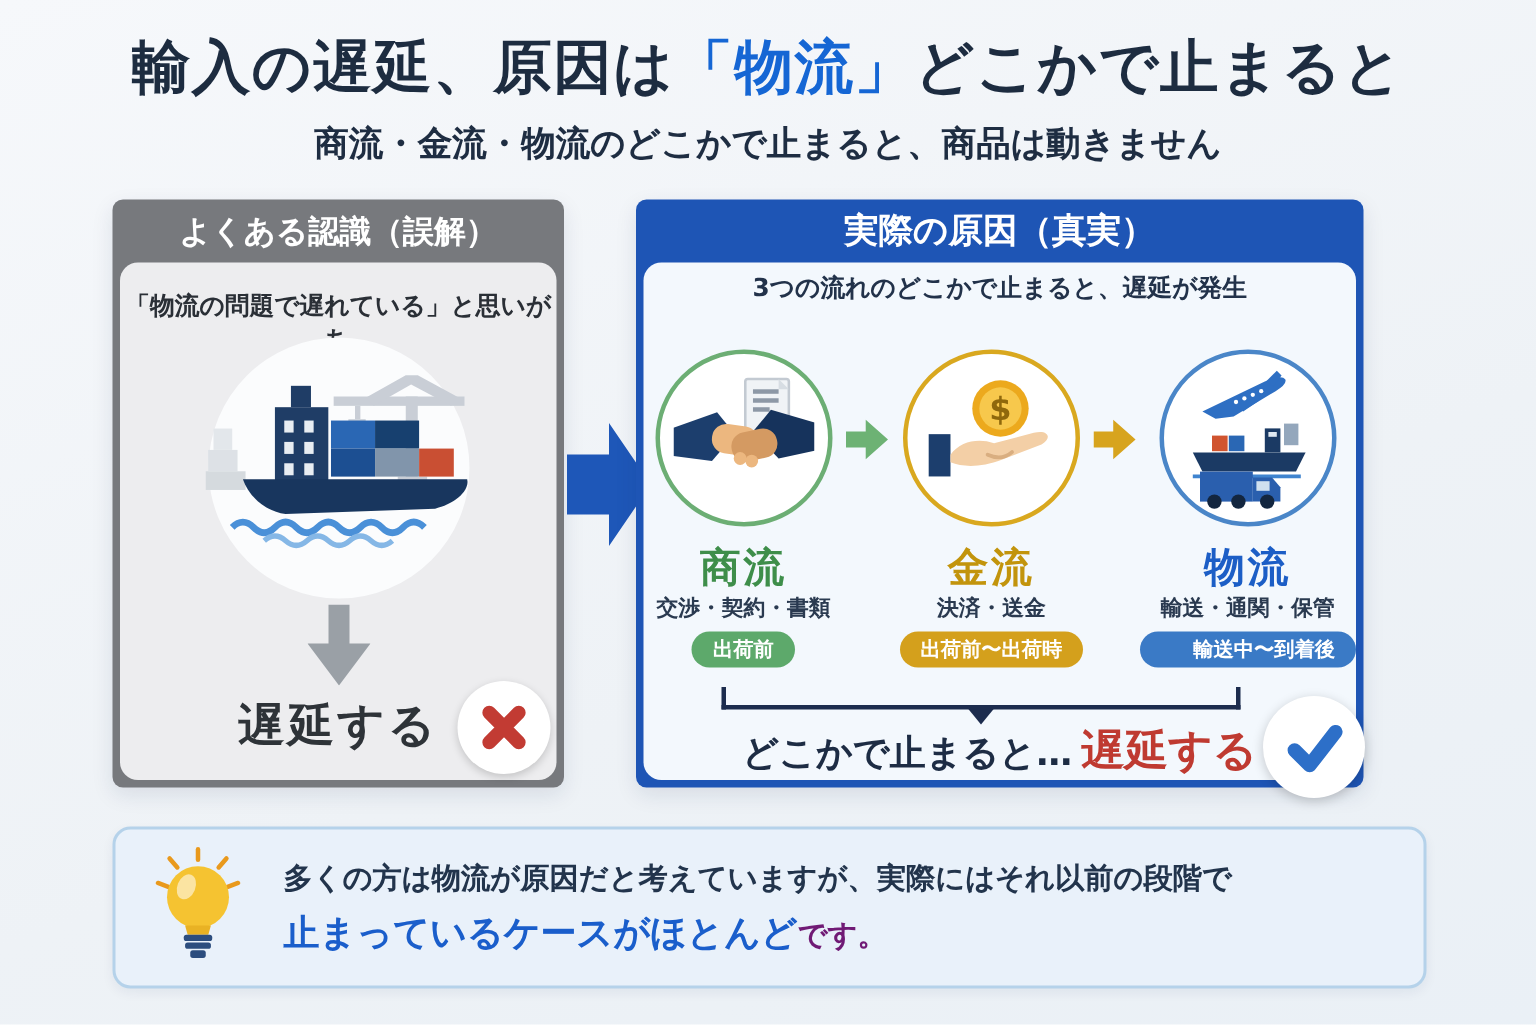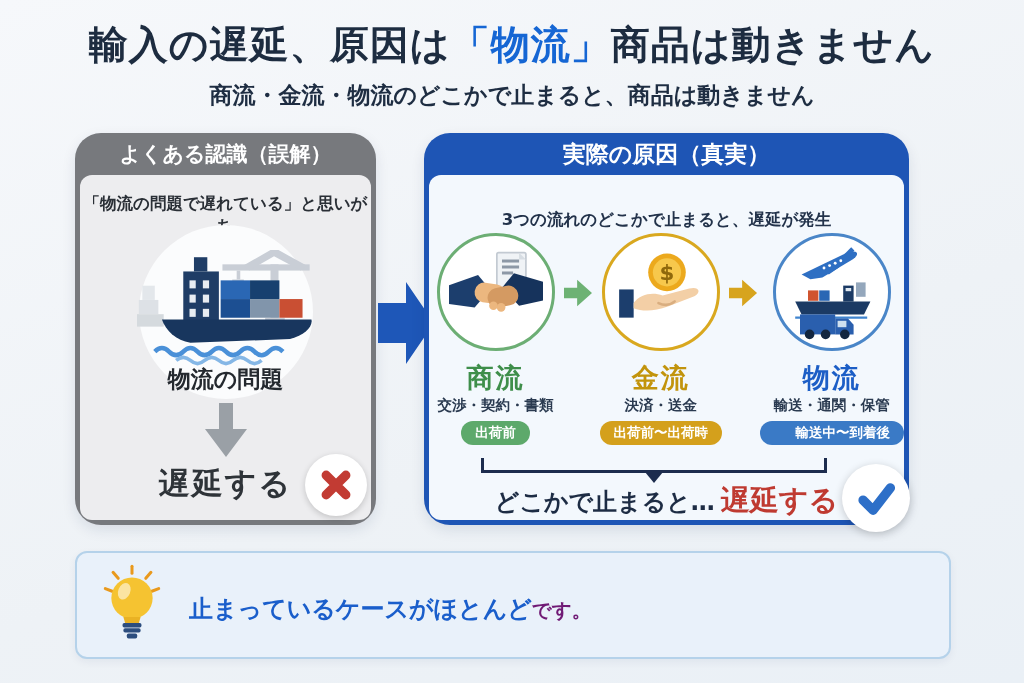--- a/index.html
+++ b/index.html
@@ -9,21 +9,21 @@
            background:linear-gradient(160deg,#f6f8fb 0%,#eef2f6 60%,#eaf0f6 100%); }
 
   
   .title { position:absolute; top:18px; left:0; width:100%; text-align:center;
            font-size:39px; font-weight:800; color:#1d2c40; letter-spacing:1px; }
   .title .hl { color:#1566d4; }
   .subtitle { position:absolute; top:80px; left:0; width:100%; text-align:center;
               font-size:23px; font-weight:700; color:#1e2d42; }
 
   
-  .panel { position:absolute; border-radius:26px; padding:0 5px 5px 5px;
+  .panel { position:absolute; border-radius:7px; padding:0 5px 5px 5px;
            box-shadow:0 5px 14px rgba(20,40,80,.10); }
   .panel-header { height:42px; line-height:42px; text-align:center; color:#ffffff;
                   font-weight:800; }
   .panel-body { position:relative; border-radius:12px; height:345px; }
 
   
   .panel-misconception { left:75px; top:133px; width:301px; height:392px; background:#77797d; }
   .panel-misconception .panel-header { font-size:21px; }
   .panel-misconception .panel-body { background:#ededef; }
   .belief { padding-top:18px; text-align:center; font-size:16.5px; font-weight:700; color:#2a2f36; }
@@ -39,21 +39,21 @@
                  background:#ffffff; border-radius:50%; box-shadow:0 2px 6px rgba(0,0,0,.18);
                  display:flex; align-items:center; justify-content:center; }
 
   
   .mid-arrow { position:absolute; left:378px; top:282px; }
 
   
   .panel-reality { left:424px; top:133px; width:485px; height:392px; background:#1e55b5; }
   .panel-reality .panel-header { font-size:23px; }
   .panel-reality .panel-body { background:#f3f8fd; }
-  .intro { padding-top:34px; text-align:center; font-size:16.5px; font-weight:700; color:#22324a; }
+  .intro { padding-top:6px; text-align:center; font-size:16.5px; font-weight:700; color:#22324a; }
   .flows { position:absolute; top:58px; left:0; right:0; display:flex;
            justify-content:center; align-items:flex-start; }
   .flow-col { width:152px; display:flex; flex-direction:column; align-items:center; }
   .flow-circle { width:118px; height:118px; border-radius:50%; background:#ffffff;
                  border:3.5px solid #888; display:flex; align-items:center; justify-content:center; }
   .flow-name { margin-top:9px; font-size:27px; font-weight:900; letter-spacing:2px; }
   .flow-detail { margin-top:0; font-size:14.5px; font-weight:700; color:#2a3a50; }
   .flow-badge { margin-top:6px; font-size:13.5px; font-weight:700; color:#ffffff;
                 padding:3px 14px; border-radius:14px; white-space:nowrap; }
   .flow-commerce .flow-circle { border-color:#6cae74; }
@@ -93,21 +93,21 @@
   .note-line1 { font-size:19.5px; font-weight:700; color:#22344c; }
   .note-line2 { margin-top:7px; }
   .nl-em  { font-size:24px; font-weight:900; color:#1a5ecb;margin-top:20px; }
   .nl-suf { font-size:19.5px; font-weight:700; color:#701a75; }
 </style>
 </head>
 <body>
 
 <div class="stage">
 
-  <div class="title"><span>輸入の遅延、原因は</span><span class="hl">「物流」</span><span>商品は動きません</span></div>
+  <div class="title"><span>輸入の遅延、原因は</span><span class="hl">「物流」</span><span>どこかで止まると</span></div>
   <div class="subtitle">商流・金流・物流のどこかで止まると、商品は動きません</div>
 
   <div class="panel panel-misconception">
     <div class="panel-header">よくある認識（誤解）</div>
     <div class="panel-body">
       <div class="belief">「物流の問題で遅れている」と思いがち</div>
 
       <div class="illus-circle">
         <svg class="ship" width="178" height="125" viewBox="0 0 200 140">
           <rect x="2" y="66" width="22" height="16" fill="#dde1e6"></rect>
@@ -133,21 +133,20 @@
           </g>
           <rect x="94" y="44" width="33" height="21" fill="#2a67b4"></rect>
           <rect x="127" y="44" width="33" height="21" fill="#17406f"></rect>
           <rect x="94" y="65" width="33" height="21" fill="#1c4f92"></rect>
           <rect x="127" y="65" width="33" height="21" fill="#8195ab"></rect>
           <rect x="160" y="65" width="26" height="21" fill="#c94f33"></rect>
           <path d="M28,88 L196,88 C198,96 188,106 172,110 L60,114 C44,112 32,100 28,88 Z" fill="#18365e"></path>
           <path d="M20,124 Q28,116 36,124 T52,124 T68,124 T84,124 T100,124 T116,124 T132,124 T148,124 T164,124" stroke="#4a90d8" stroke-width="5" fill="none"></path>
           <path d="M44,134 Q52,127 60,134 T76,134 T92,134 T108,134 T124,134 T140,134" stroke="#85b7e6" stroke-width="4" fill="none"></path>
         </svg>
-        <div class="illus-label">物流の問題</div>
       </div>
 
       <svg class="down-arrow" width="42" height="54" viewBox="0 0 42 54">
         <polygon points="14,0 28,0 28,26 42,26 21,54 0,26 14,26" fill="#9aa0a6"></polygon>
       </svg>
 
       <div class="conclusion-left">遅延する</div>
 
       <div class="cross-badge">
         <svg width="42" height="42" viewBox="0 0 64 64">
@@ -273,17 +272,18 @@
         <line x1="67" y1="27" x2="59" y2="30"></line>
       </g>
       <circle cx="36" cy="38" r="24" fill="#f5c331"></circle>
       <ellipse cx="27" cy="30" rx="7" ry="10" fill="#ffffff" opacity="0.55" transform="rotate(22 27 30)"></ellipse>
       <polygon points="26,60 46,60 44,67 28,67" fill="#e9b224"></polygon>
       <rect x="25" y="67" width="22" height="5" rx="2" fill="#2c4d7e"></rect>
       <rect x="26" y="73" width="20" height="5" rx="2" fill="#2c4d7e"></rect>
       <rect x="30" y="79" width="12" height="6" rx="2" fill="#2c4d7e"></rect>
     </svg>
     <div class="note-text">
+      <div class="note-line1">多くの方は物流が原因だと考えていますが、実際にはそれ以前の段階で</div>
       <div class="note-line2"><span class="nl-em">止まっているケースがほとんど</span><span class="nl-suf">です。</span></div>
     </div>
   </div>
 
 </div>
 
 </body></html>

